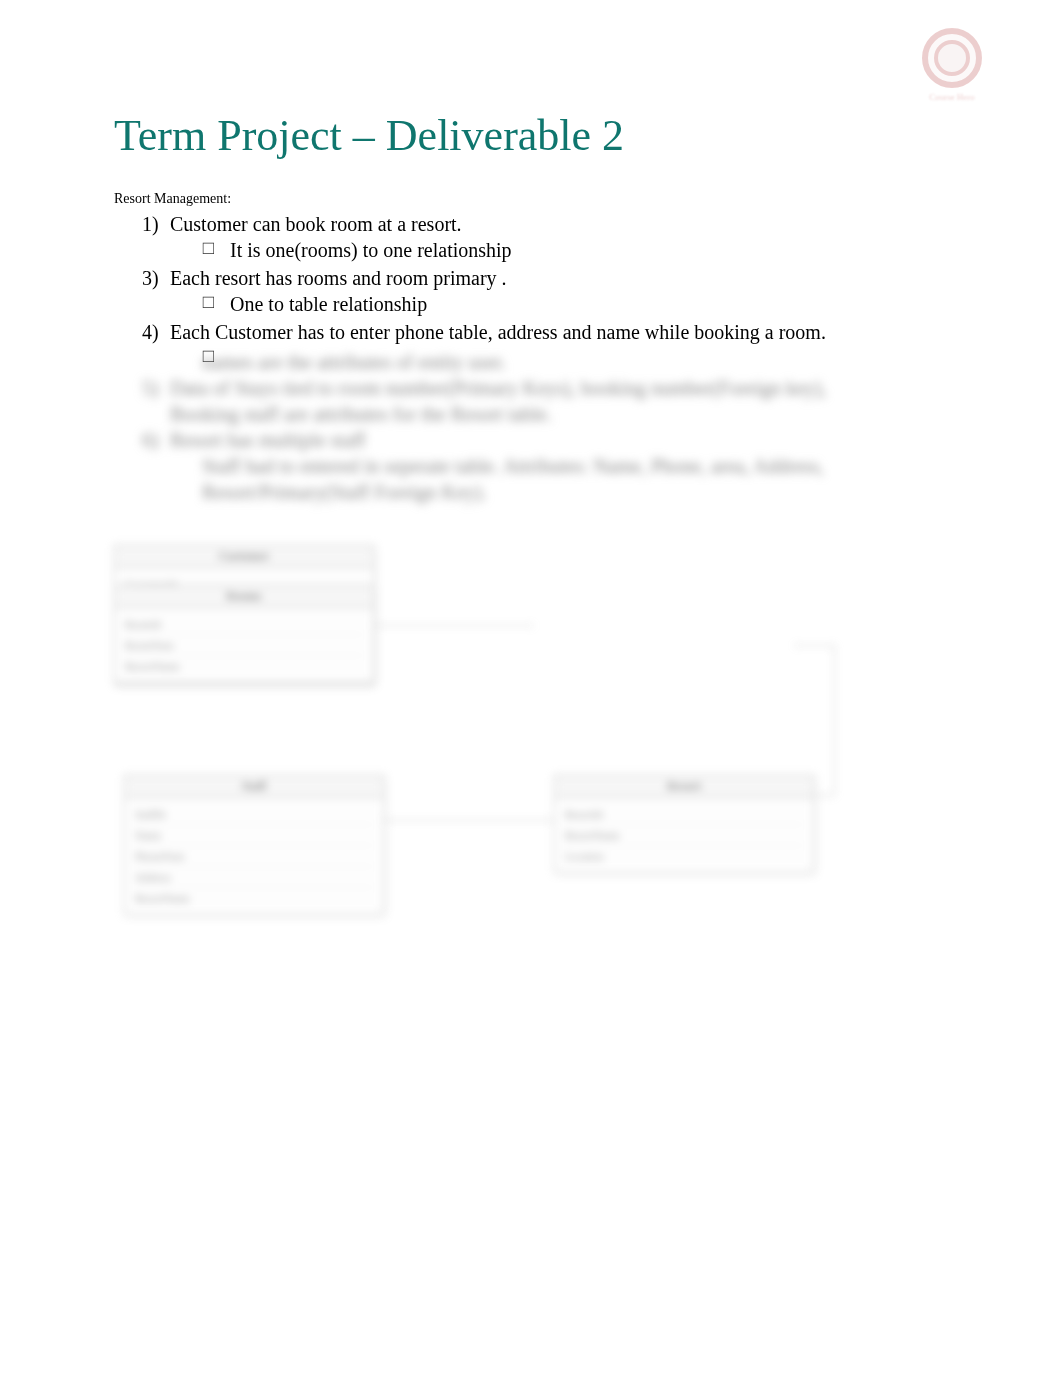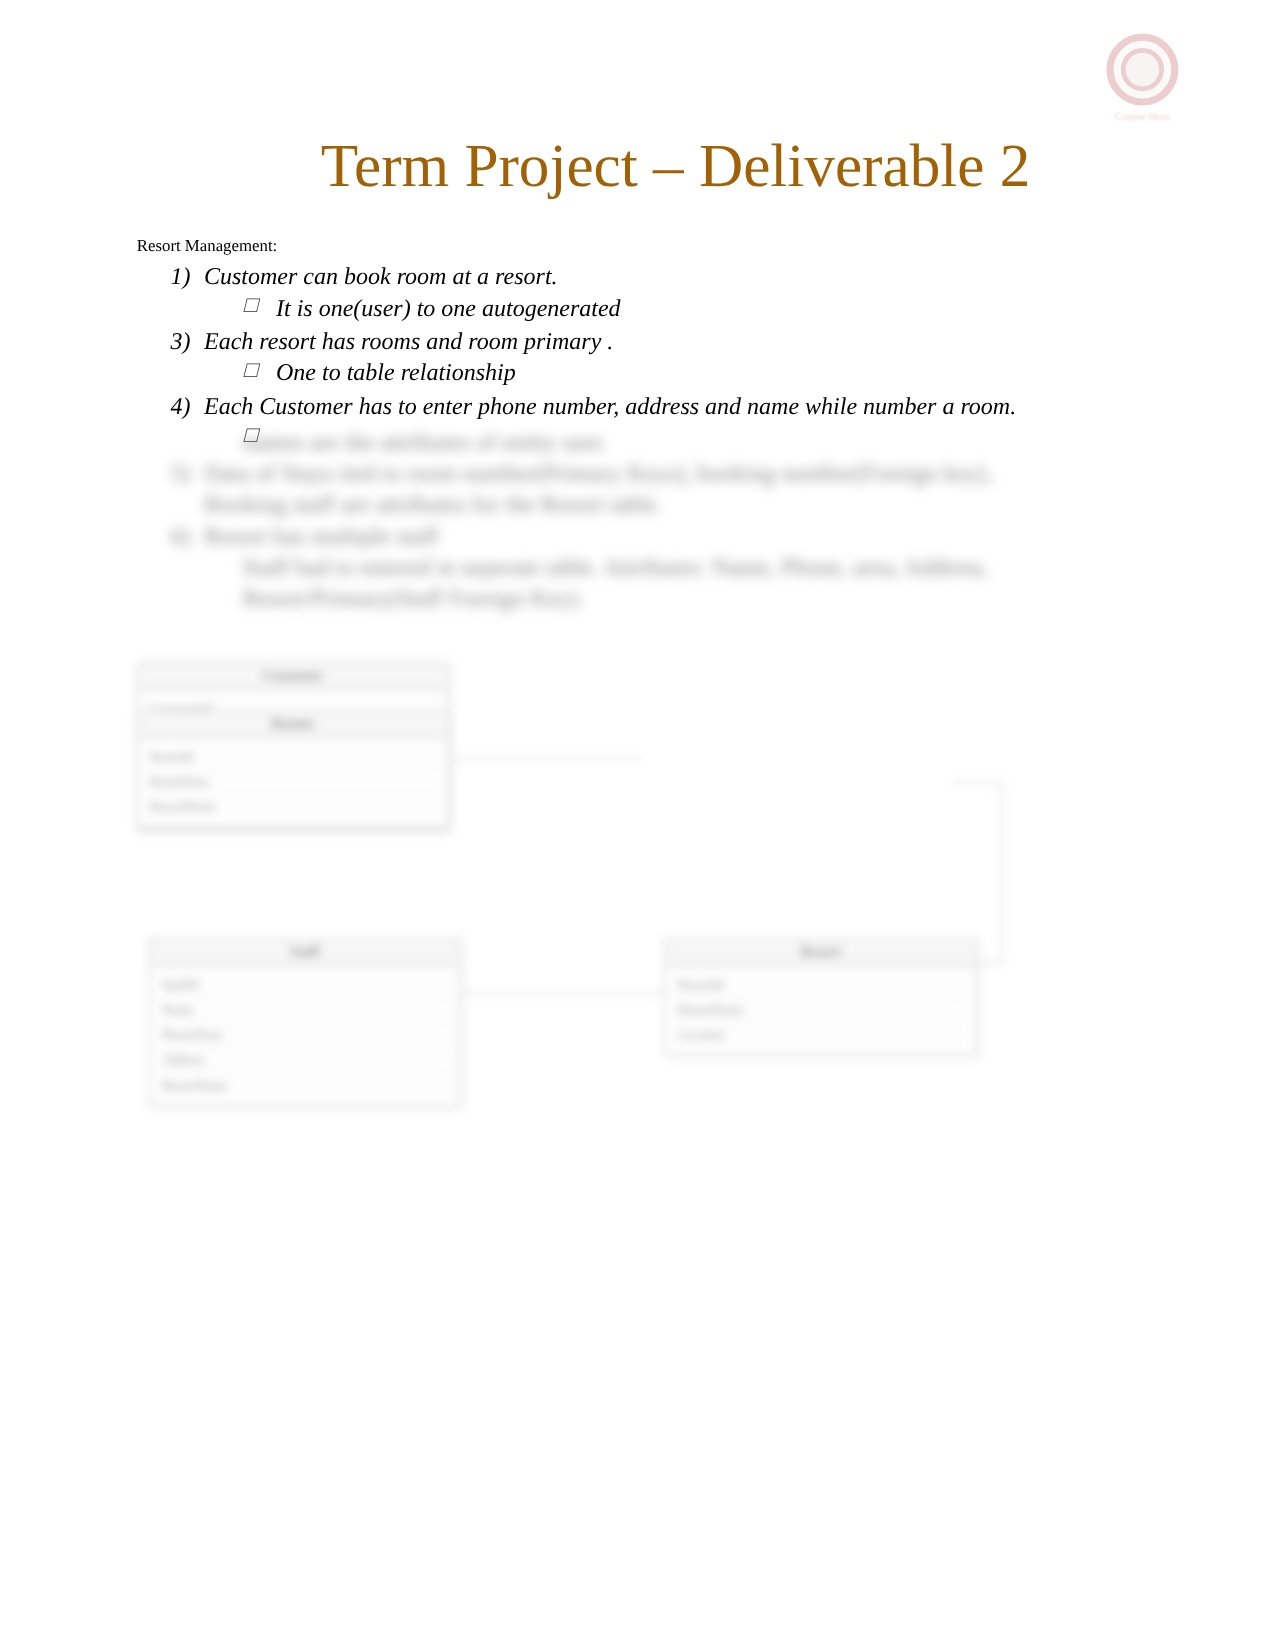--- a/index.html
+++ b/index.html
@@ -48,42 +48,40 @@
       background: #e8d5d5;
     }
     .logo-text {
       font-size: 9px;
       color: #b84040;
       margin-top: 4px;
       text-align: center;
       filter: blur(1px);
     }
     .page-title {
-      font-size: 51px;
+      font-size: 44px;
       font-weight: normal;
       margin-top: 80px;
       margin-left: 64px;
       margin-bottom: 30px;
-      color: #a16207;
-      text-align: center;
+      color: #0f766e;
     }
     .subtitle {
       font-size: 14px;
       margin-left: 64px;
       margin-bottom: 4px;
     }
     ol.main-list {
       list-style: none;
       margin-left: 92px;
       font-size: 20px;
     }
     ol.main-list > li {
       margin-bottom: 2px;
       line-height: 1.3;
-      font-style: italic;
     }
     .list-num {
       display: inline-block;
       width: 28px;
     }
     .sub-list {
       list-style: none;
       margin-left: 60px;
     }
     .sub-list li {
@@ -171,31 +169,31 @@
 </div>
 
 <h1 class="page-title">Term Project – Deliverable 2</h1>
 
 <div class="subtitle">Resort Management:</div>
 
 <ol class="main-list">
   <li>
     <span class="list-num">1)</span><span>Customer can book room at a resort.</span>
     <ul class="sub-list">
-      <li><span class="sub-bullet">🞎</span><span>It is one(user) to one autogenerated</span></li>
+      <li><span class="sub-bullet">🞎</span><span>It is one(rooms) to one relationship</span></li>
     </ul>
   </li>
   <li>
     <span class="list-num">3)</span><span>Each resort has rooms and room primary .</span>
     <ul class="sub-list">
       <li><span class="sub-bullet">🞎</span><span>One to table relationship</span></li>
     </ul>
   </li>
   <li>
-    <span class="list-num">4)</span><span>Each Customer has to enter phone number, address and name while number a room.</span>
+    <span class="list-num">4)</span><span>Each Customer has to enter phone table, address and name while booking a room.</span>
     <ul class="sub-list">
       <li><span class="sub-bullet">🞎</span></li>
     </ul>
   </li>
 </ol>
 
 <div class="blurred-section">
   <div class="sub-indent">names are the attributes of entity user.</div>
   <div class="item-indent">
     <span class="list-num">5)</span><span>Data of Stays tied to room number(Primary Keys), booking number(Foreign key),</span>

